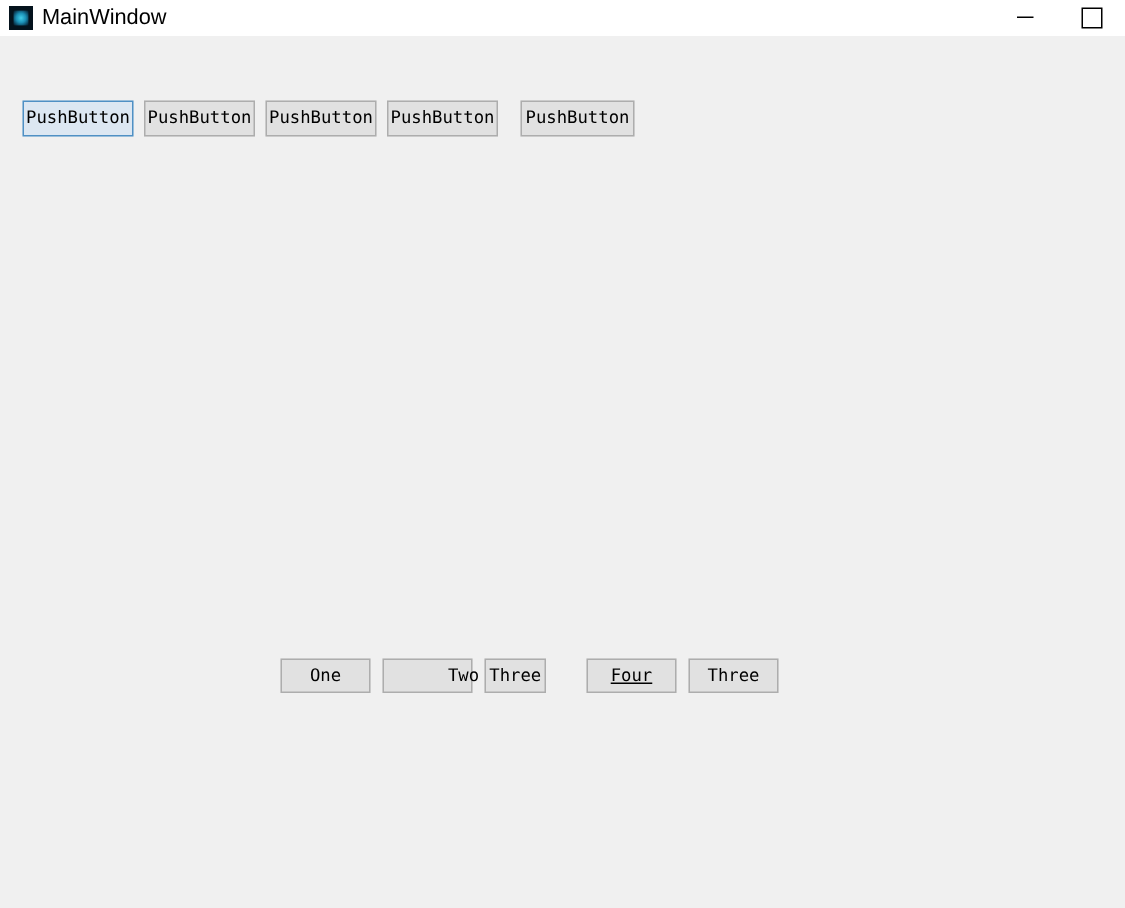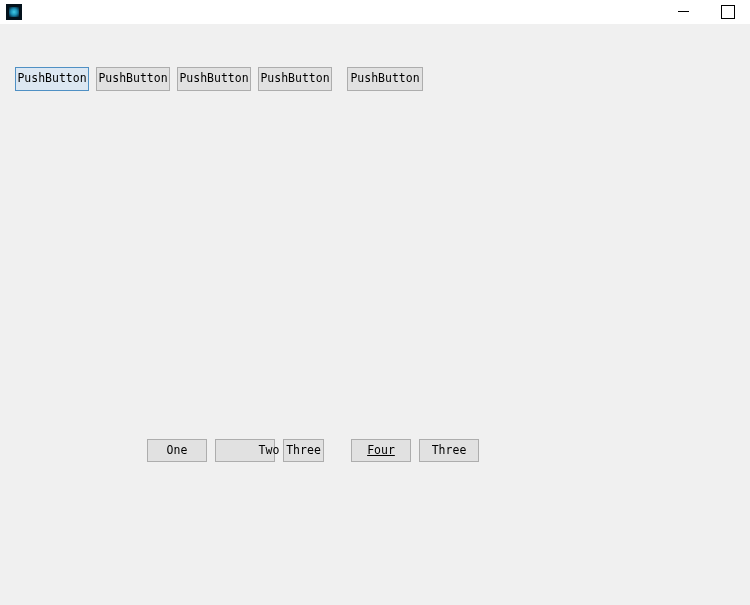--- a/index.html
+++ b/index.html
@@ -139,38 +139,40 @@
   #tb-0 { left: 15px;  width: 74px; }
   #tb-1 { left: 96px;  width: 74px; }
   #tb-2 { left: 177px; width: 74px; }
   #tb-3 { left: 258px; width: 74px; }
   #tb-4 { left: 347px; width: 76px; }
 
   
   #bottom-row .qbutton {
     top: 402px;
     height: 23px;
+    margin-left: 40px;
   }
   #bb-0 { left: 147px; width: 60px; }
   #bb-1 { left: 215px; width: 60px; padding-left: 48px; }
   #bb-2 { left: 283px; width: 41px; }
   #bb-3 { left: 351px; width: 60px; text-decoration: underline; }
   #bb-4 { left: 419px; width: 60px; }
 </style>
 </head>
 <body>
 
 <div id="window">
 
   <div id="titlebar">
 
     <span id="app-icon">
       <span class="inner"></span>
     </span>
 
+    <span id="title-text">MainWindow</span>
 
     <button class="winbtn" id="btn-minimize" title="Minimize">
       <span class="glyph-min"></span>
     </button>
 
     <button class="winbtn" id="btn-maximize" title="Maximize">
       <span class="glyph-max"></span>
     </button>
 
   </div>

